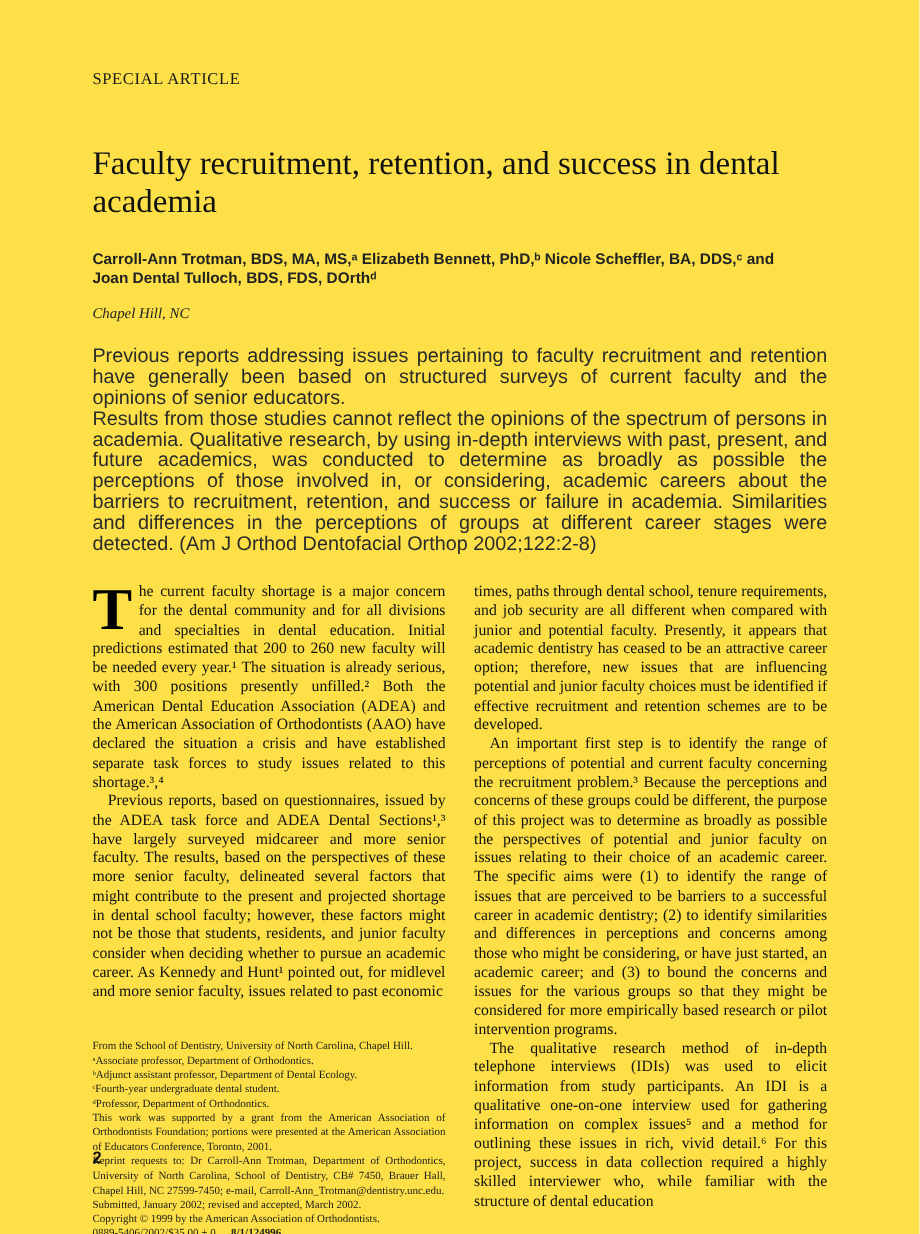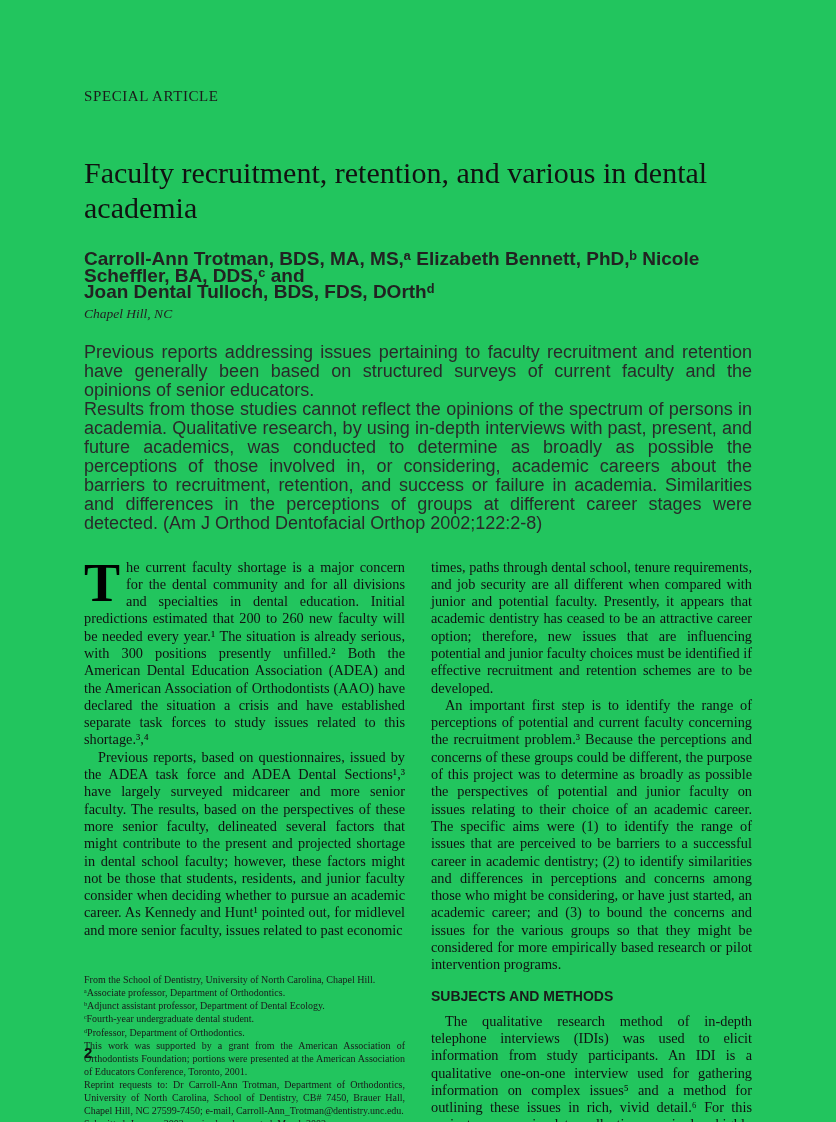--- a/index.html
+++ b/index.html
@@ -4,25 +4,25 @@
 <style>
   html, body {
     margin: 0;
     padding: 0;
     background: #ffffff;
   }
   .page {
     position: relative;
     width: 836px;
     height: 1122px;
-    background: #22c55e;
+    background: #fde047;
     color: #151515;
     overflow: hidden;
     box-sizing: border-box;
-    padding: 88px 84px 0 84px;
+    padding: 64px 84px 0 84px;
     font-family: "Liberation Serif", serif;
   }
   .kicker {
     font-family: "Liberation Serif", serif;
     font-size: 15px;
     letter-spacing: 0.6px;
     color: #1a1a1a;
   }
   .article-title {
     margin-top: 50px;
@@ -30,27 +30,27 @@
     font-weight: normal;
     font-size: 30px;
     line-height: 35px;
     color: #111;
     width: 640px;
   }
   .authors {
     margin-top: 26px;
     font-family: "Liberation Sans", sans-serif;
     font-weight: bold;
-    font-size: 19px;
+    font-size: 14px;
     line-height: 16.5px;
     color: #222;
     width: 640px;
   }
   .location {
-    margin-top: 5px;
+    margin-top: 17px;
     font-family: "Liberation Serif", serif;
     font-style: italic;
     font-size: 13.5px;
     color: #222;
   }
   .abstract {
     margin-top: 21px;
     font-family: "Liberation Sans", sans-serif;
     font-size: 18px;
     line-height: 19px;
@@ -118,21 +118,21 @@
     color: #111;
   }
 </style>
 </head>
 <body>
 
 <div class="page">
 
   <div class="kicker">SPECIAL ARTICLE</div>
 
-  <h1 class="article-title">Faculty recruitment, retention, and various in dental academia</h1>
+  <h1 class="article-title">Faculty recruitment, retention, and success in dental academia</h1>
 
   <div class="authors">
     <div>Carroll-Ann Trotman, BDS, MA, MS,ᵃ Elizabeth Bennett, PhD,ᵇ Nicole Scheffler, BA, DDS,ᶜ and</div>
     <div>Joan Dental Tulloch, BDS, FDS, DOrthᵈ</div>
   </div>
 
   <div class="location">Chapel Hill, NC</div>
 
   <div class="abstract">
     <p>Previous reports addressing issues pertaining to faculty recruitment and retention have generally been based on structured surveys of current faculty and the opinions of senior educators.</p>
@@ -159,21 +159,20 @@
         <div>Copyright © 1999 by the American Association of Orthodontists.</div>
         <div><span>0889-5406/2002/$35.00 + 0</span><span class="pub-code">8/1/124996</span></div>
       </div>
     </div>
 
     <div class="col col-right">
       <div class="bodytext">
         <p>times, paths through dental school, tenure requirements, and job security are all different when compared with junior and potential faculty. Presently, it appears that academic dentistry has ceased to be an attractive career option; therefore, new issues that are influencing potential and junior faculty choices must be identified if effective recruitment and retention schemes are to be developed.</p>
         <p class="indent">An important first step is to identify the range of perceptions of potential and current faculty concerning the recruitment problem.³ Because the perceptions and concerns of these groups could be different, the purpose of this project was to determine as broadly as possible the perspectives of potential and junior faculty on issues relating to their choice of an academic career. The specific aims were (1) to identify the range of issues that are perceived to be barriers to a successful career in academic dentistry; (2) to identify similarities and differences in perceptions and concerns among those who might be considering, or have just started, an academic career; and (3) to bound the concerns and issues for the various groups so that they might be considered for more empirically based research or pilot intervention programs.</p>
       </div>
-      <h2 class="section-heading">SUBJECTS AND METHODS</h2>
       <div class="bodytext">
         <p class="indent">The qualitative research method of in-depth telephone interviews (IDIs) was used to elicit information from study participants. An IDI is a qualitative one-on-one interview used for gathering information on complex issues⁵ and a method for outlining these issues in rich, vivid detail.⁶ For this project, success in data collection required a highly skilled interviewer who, while familiar with the structure of dental education</p>
       </div>
     </div>
 
   </div>
 
   <div class="page-number">2</div>
 
 </div>

